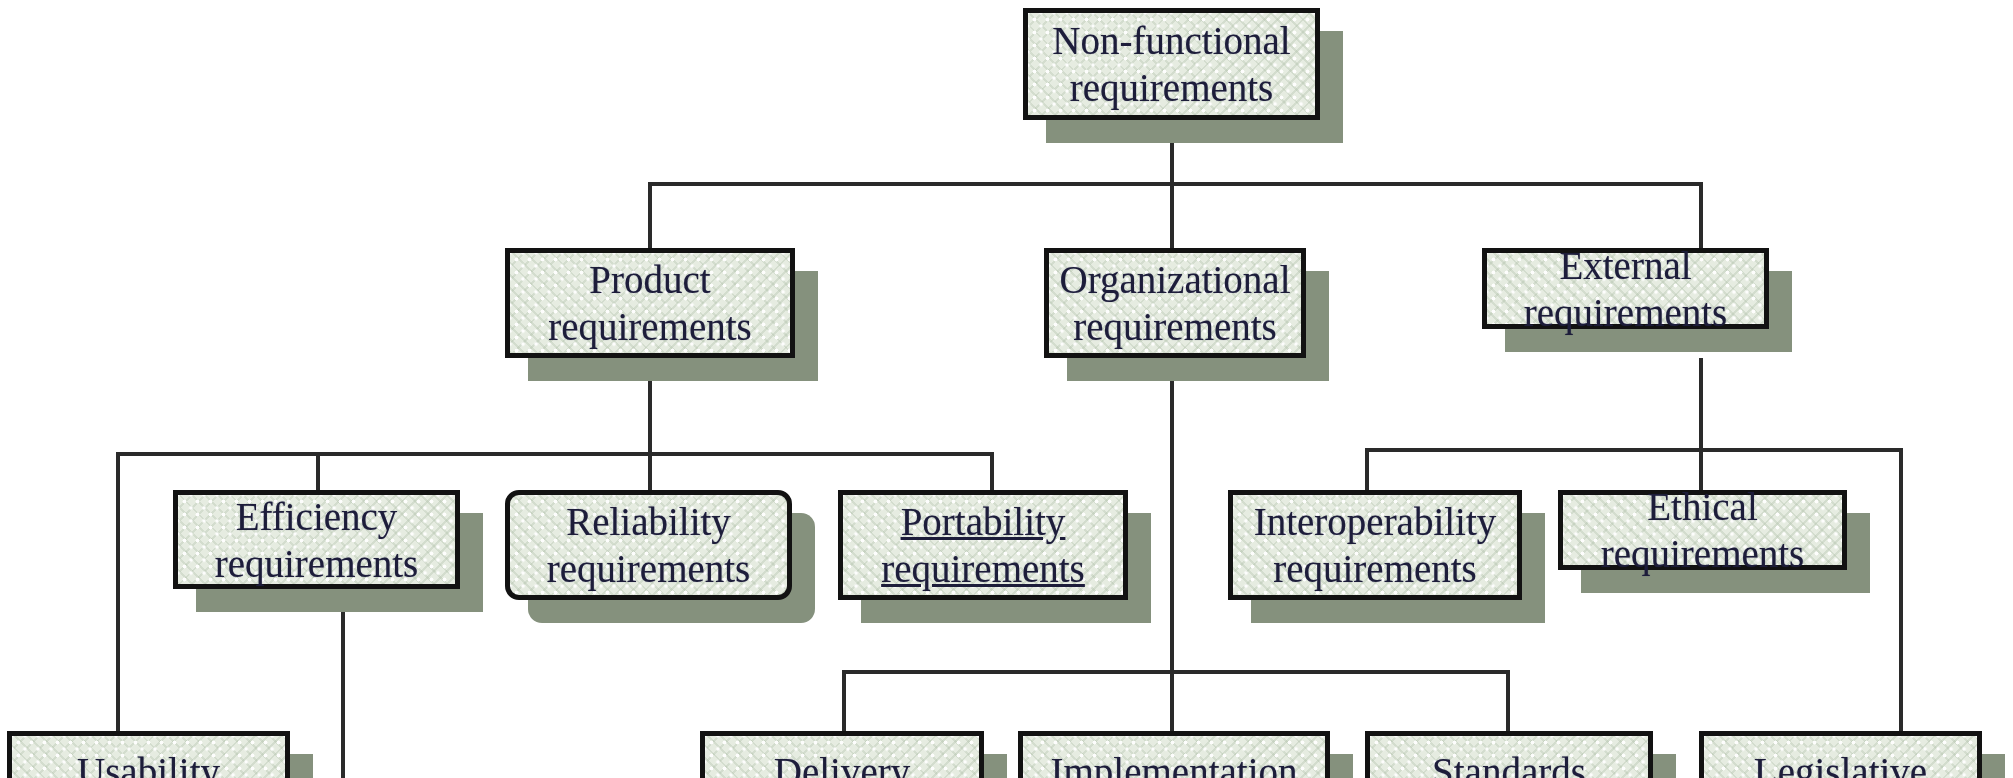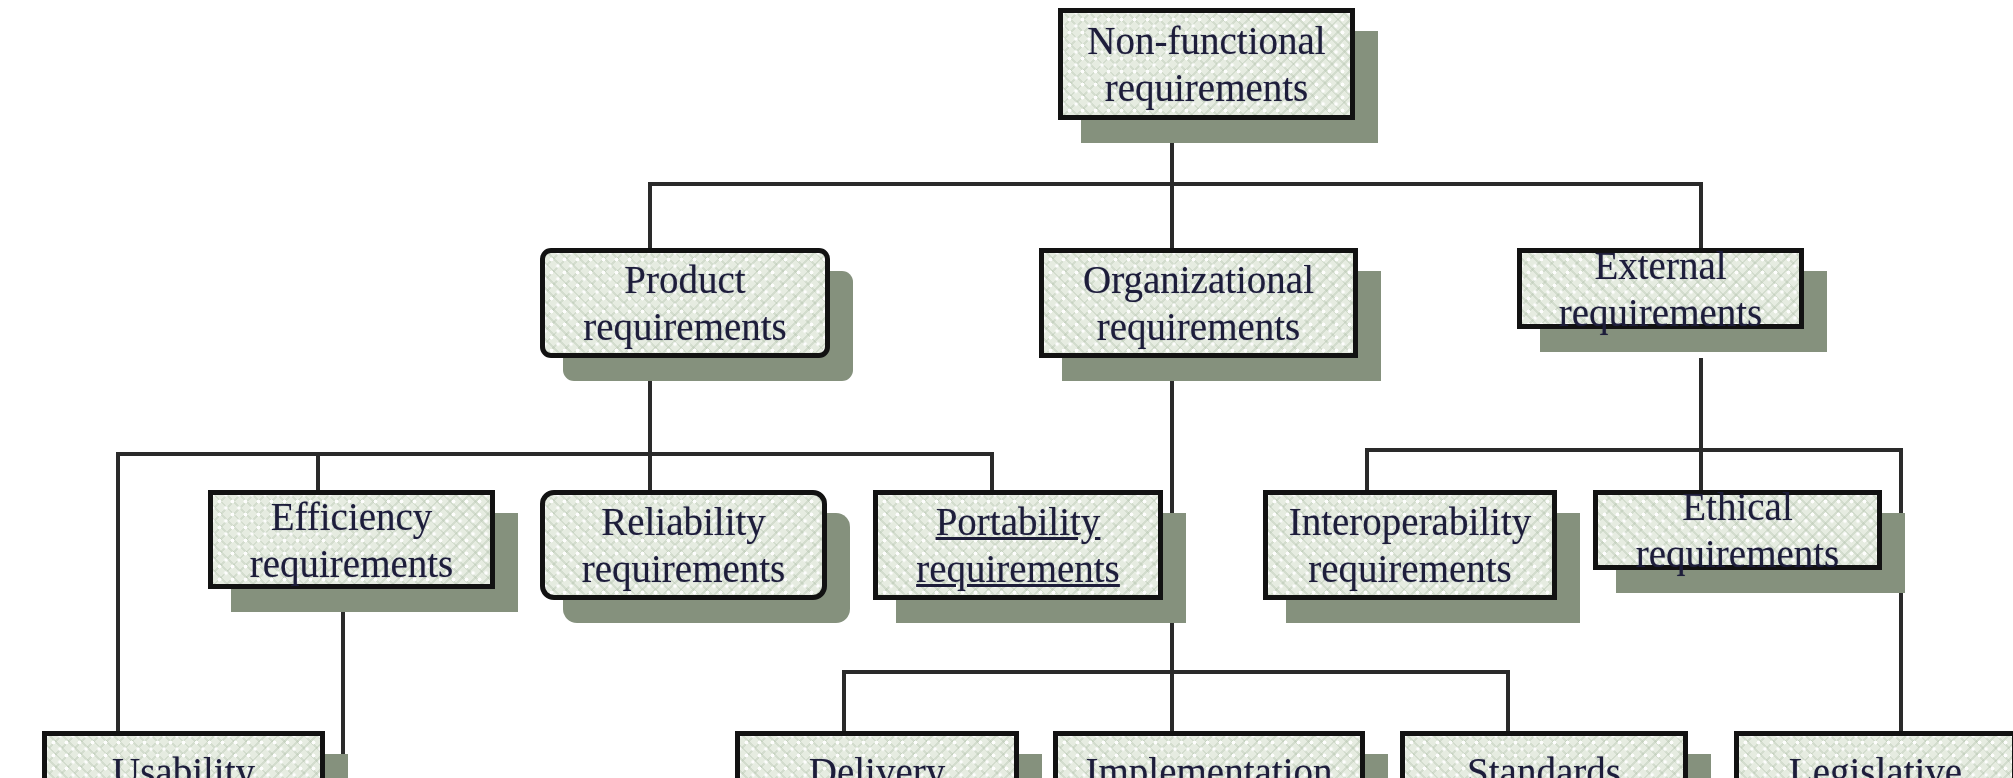--- a/index.html
+++ b/index.html
@@ -16,31 +16,30 @@
       radial-gradient(circle, rgba(255,255,255,0.95) 1.8px, rgba(255,255,255,0) 2.2px),
       radial-gradient(circle, rgba(255,255,255,0.95) 1.8px, rgba(255,255,255,0) 2.2px),
       repeating-linear-gradient(45deg, rgba(176,192,170,0.35) 0px, rgba(176,192,170,0.35) 2px, transparent 2px, transparent 9px),
       repeating-linear-gradient(135deg, rgba(176,192,170,0.35) 0px, rgba(176,192,170,0.35) 2px, transparent 2px, transparent 9px);
     background-size:13px 13px,13px 13px,auto,auto;
     background-position:0 0,6.5px 6.5px,0 0,0 0;
     box-shadow:23px 23px 0 0 #85917d;
     display:flex;flex-direction:column;align-items:center;justify-content:center;
     font-size:39px;line-height:47px;color:#1d1d3a;text-align:center;
     text-shadow:0 0 1px rgba(40,40,90,0.5);
-    margin-left:35px;
   }
   .box.clip{justify-content:flex-start;padding-top:12px;}
   .ln{white-space:nowrap;}
   .v{position:absolute;width:4px;background:#2a2a2a;}
   .h{position:absolute;height:4px;background:#2a2a2a;}
 
   
   #b-nonfunctional{left:1023px;top:8px;width:297px;height:112px;}
-  #b-product{left:505px;top:248px;width:290px;height:110px;border-radius:11px;}
-  #b-organizational{left:1004px;top:248px;width:319px;height:110px;}
+  #b-product{left:505px;top:248px;width:290px;height:110px;}
+  #b-organizational{left:1044px;top:248px;width:262px;height:110px;}
   #b-external{left:1482px;top:248px;width:287px;height:81px;}
   #b-efficiency{left:173px;top:490px;width:287px;height:99px;}
   #b-reliability{left:505px;top:490px;width:287px;height:110px;border-radius:14px;}
   #b-portability{left:838px;top:490px;width:290px;height:110px;text-decoration:underline;}
   #b-interoperability{left:1228px;top:490px;width:294px;height:110px;}
   #b-ethical{left:1558px;top:490px;width:289px;height:80px;}
   #b-usability{left:7px;top:731px;width:283px;height:110px;}
   #b-delivery{left:700px;top:731px;width:284px;height:110px;}
   #b-implementation{left:1018px;top:731px;width:312px;height:110px;}
   #b-standards{left:1365px;top:731px;width:288px;height:110px;}

